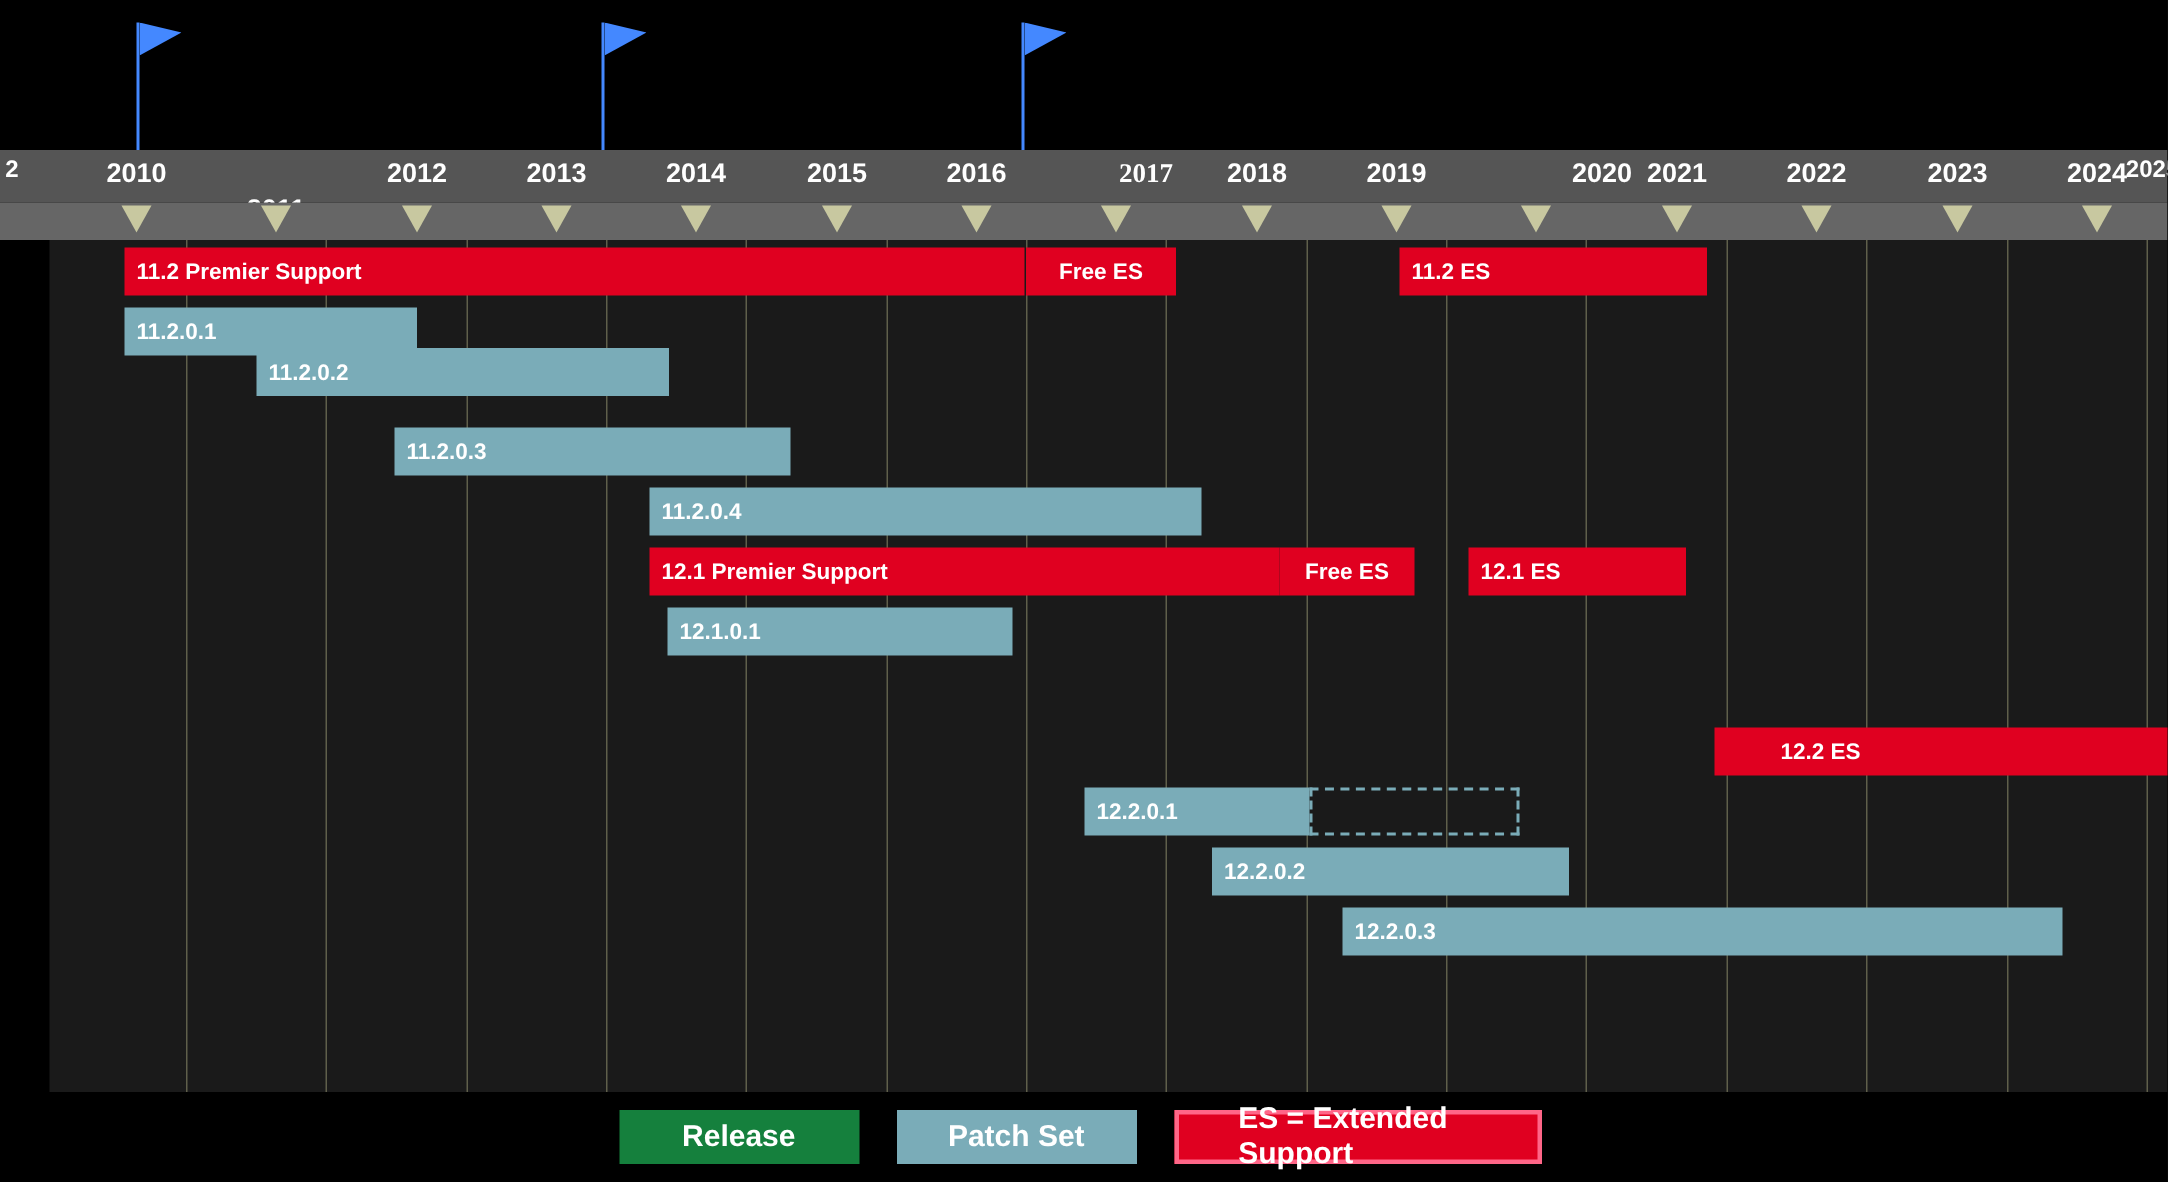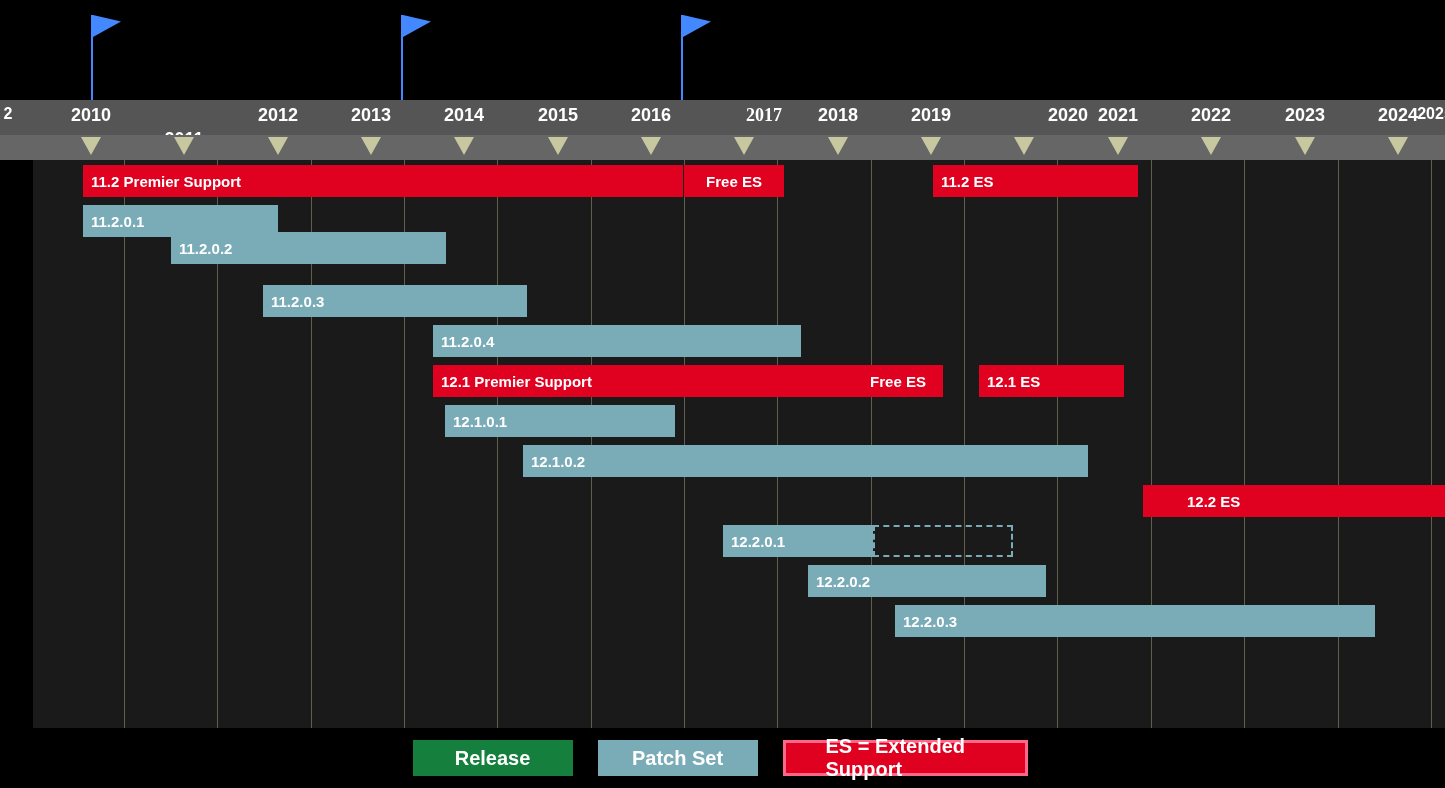--- a/index.html
+++ b/index.html
@@ -266,23 +266,20 @@
       <span>Free ES</span>
     </div>
     <div class="bar bar-red" style="top:205px; left:946px; width:145px;">
       <span>12.1 ES</span>
     </div>
 
     <div class="bar bar-blue" style="top:245px; left:412px; width:230px;">
       <span>12.1.0.1</span>
     </div>
 
-    <div class="bar bar-blue" style="top:285px; left:490px; width:565px;">
-      <span>12.1.0.2</span>
-    </div>
 
     <div class="bar bar-red" style="top:325px; left:1110px; width:330px;padding-left:44px;">
       <span>12.2 ES</span>
     </div>
 
     <div class="bar bar-blue" style="top:365px; left:690px; width:150px;">
       <span>12.2.0.1</span>
     </div>
 
     <div style="position:absolute; top:365px; left:840px; width:140px; height:32px; border: 2px dashed #7aacb8;"></div>

